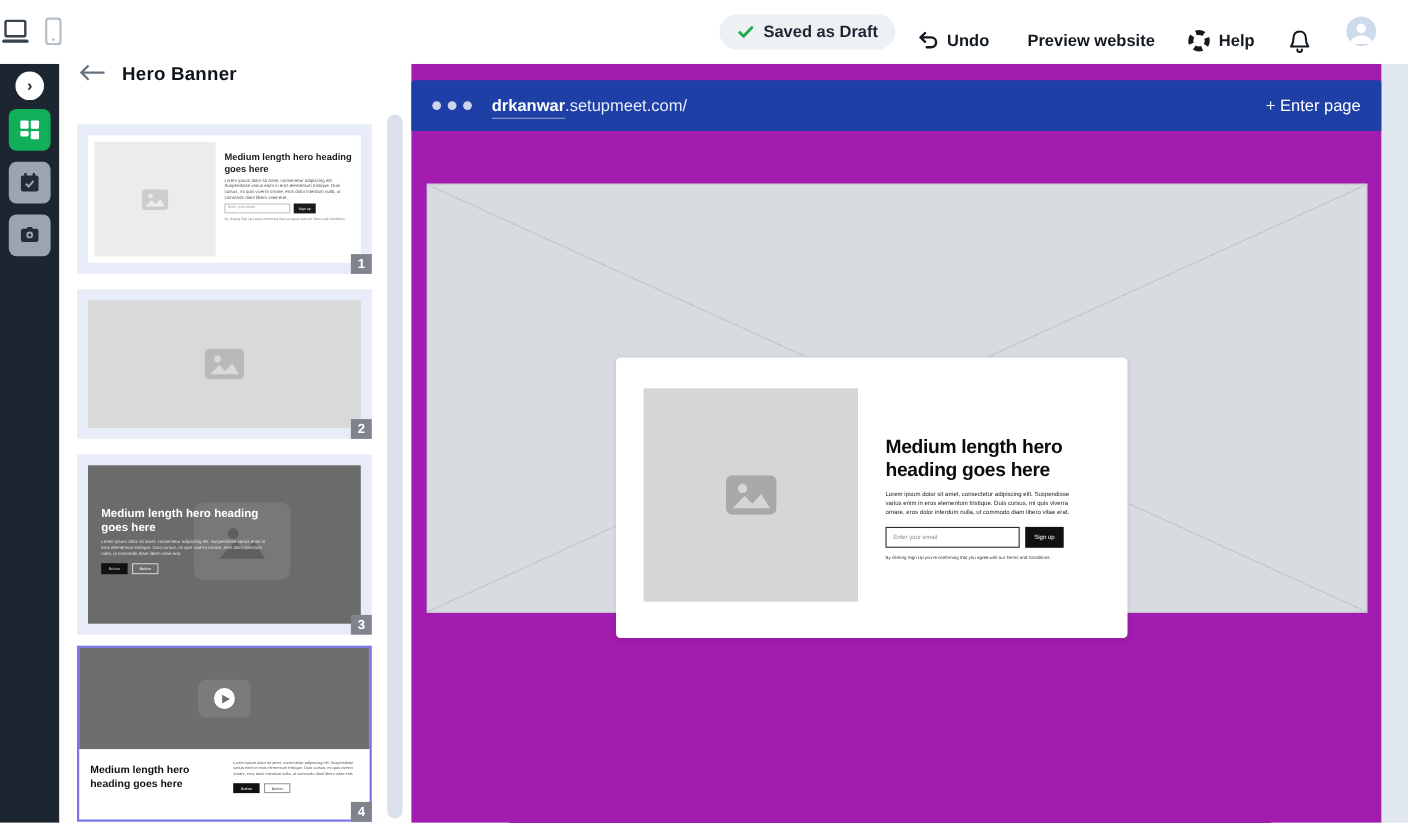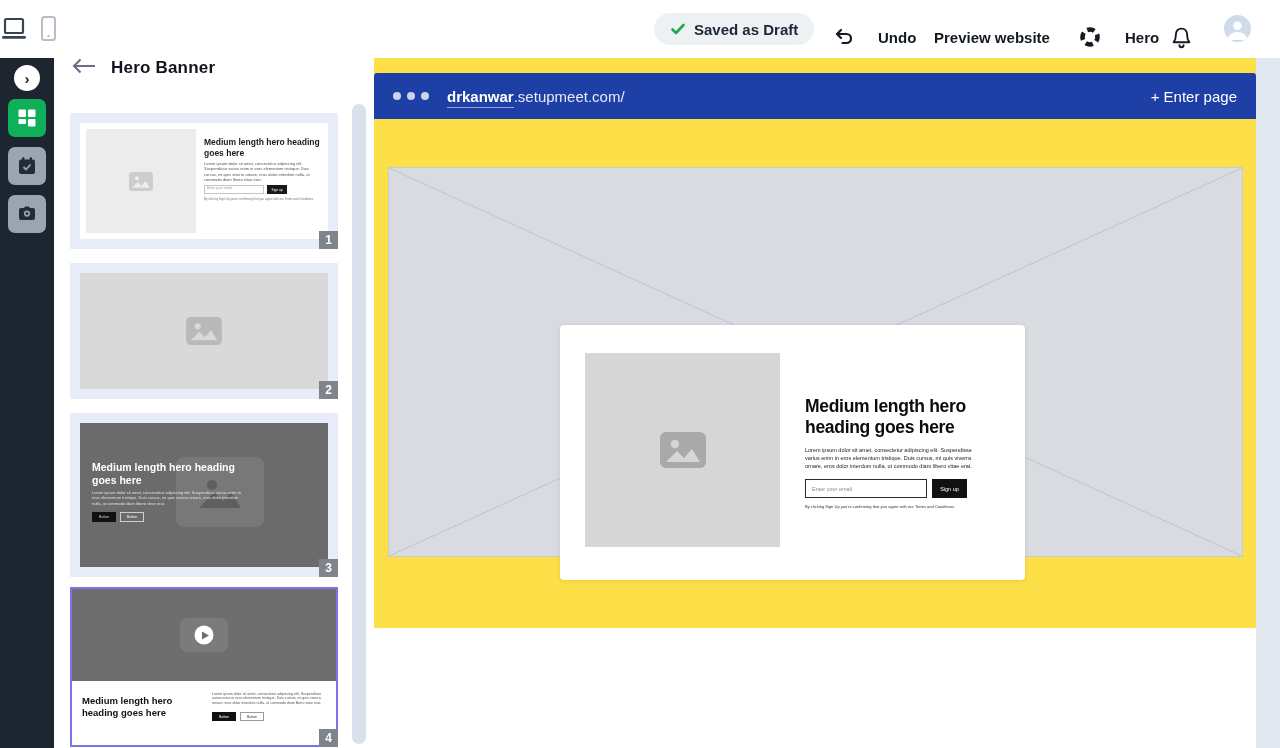--- a/index.html
+++ b/index.html
@@ -7,21 +7,21 @@
     font-family:"Liberation Sans","DejaVu Sans",sans-serif; }
   .stage { position:relative; width:1280px; height:748px; }
 
   
   .topbar { position:absolute; left:0; top:0; width:1280px; height:58px; background:#fff; z-index:9; }
   .devices { position:absolute; left:583; top:15px; display:flex; align-items:center; gap:12px; }
   .icon-btn { display:flex; align-items:center; justify-content:center; cursor:pointer; background:none; border:none; }
   .saved-pill { position:absolute; left:654px; top:13px; height:32px; padding:0 16px; background:#eef1f4;
     border-radius:16px; display:flex; align-items:center; gap:8px; }
   .saved-pill span { font-size:15px; font-weight:600; color:#1b2633; }
-  .tb-item { position:absolute; top:0; height:74px; display:flex; align-items:center; gap:24px; cursor:pointer; }
+  .tb-item { position:absolute; top:0; height:74px; display:flex; align-items:center; gap:7px; cursor:pointer; }
   .tb-item span { font-size:15px; font-weight:600; color:#131a22; }
   .undo-item { left:834px; }
   .preview-item { left:934px; }
   .help-item { left:1079px; }
   .bell-item { left:1171px; }
   .avatar { position:absolute; left:1224px; top:15px; width:27px; height:27px; border-radius:50%;
     overflow:hidden; background:#cddbea; cursor:pointer; }
 
   
   .sidebar { position:absolute; left:0; top:58px; width:54px; height:690px; background:#1d2531; }
@@ -110,21 +110,21 @@
   .m4-h { width:122px; font-size:9.5px; font-weight:700; color:#111; line-height:1.3; margin-top:4px; }
   .m4-col { width:118px; }
   .m4-body { height:18px; color:#555; }
   .m4-row { display:flex; gap:4px; margin-top:3px; }
   .m4-dark { width:24px; height:9px; background:#111; position:relative; }
   .m4-dark .sic { color:#fff; transform:translate(-50%,-50%) scale(.38); }
   .m4-outline { width:24px; height:9px; border:1px solid #999; position:relative; }
   .m4-outline .sic { color:#333; transform:translate(-50%,-50%) scale(.38); }
 
   
-  .canvas { position:absolute; left:374px; top:58px; width:882px; height:570px; background:#fde047; }
+  .canvas { position:absolute; left:374px; top:58px; width:882px; height:690px; background:#a21caf; }
   .right-strip { position:absolute; left:1256px; top:58px; width:24px; height:690px; background:#e2e8ef; }
   .bbar { position:absolute; left:0; top:15px; width:882px; height:46px; background:#1d3fa6;
     border-radius:3px 3px 0 0; display:flex; align-items:center; padding:0 19px; }
   .dots { display:flex; gap:6px; margin-right:18px; }
   .dot { width:8px; height:8px; border-radius:50%; background:#ccd4ea; }
   .url { font-size:15px; color:#e8ebf7; cursor:pointer; }
   .url b { color:#fff; font-weight:700; border-bottom:1px solid rgba(255,255,255,.55); padding-bottom:2px; }
   .page-select { margin-left:12px; width:194px; height:30px; background:#5b76bd; border-radius:3px;
     display:flex; align-items:center; padding:0 13px; cursor:pointer; }
   .page-select span { color:#fff; font-size:14.5px; }
@@ -207,21 +207,21 @@
     <div class="tb-item preview-item">
       <span>Preview website</span>
     </div>
 
     <div class="tb-item help-item">
       <span style="display:flex;">
         <svg width="22" height="22" viewBox="0 0 22 22">
             <circle cx="11" cy="11" r="7.5" fill="none" stroke="#131a22" stroke-width="4.6" stroke-dasharray="7.4 4.38" stroke-dashoffset="3"></circle>
           </svg>
       </span>
-      <span>Hero</span>
+      <span>Help</span>
     </div>
 
     <div class="tb-item bell-item">
       <span style="display:flex;">
         <svg width="21" height="23" viewBox="0 0 20 22">
             <path d="M10 2.5 C6.5 2.5 4.6 5 4.6 8.5 C4.6 13 3.1 14.6 2.5 15.6 H17.5 C16.9 14.6 15.4 13 15.4 8.5 C15.4 5 13.5 2.5 10 2.5 Z" fill="none" stroke="#131a22" stroke-width="1.8" stroke-linejoin="round"></path>
             <path d="M8 18.3 a2 2 0 0 0 4 0" fill="none" stroke="#131a22" stroke-width="1.8" stroke-linecap="round"></path>
           </svg>
       </span>
     </div>

